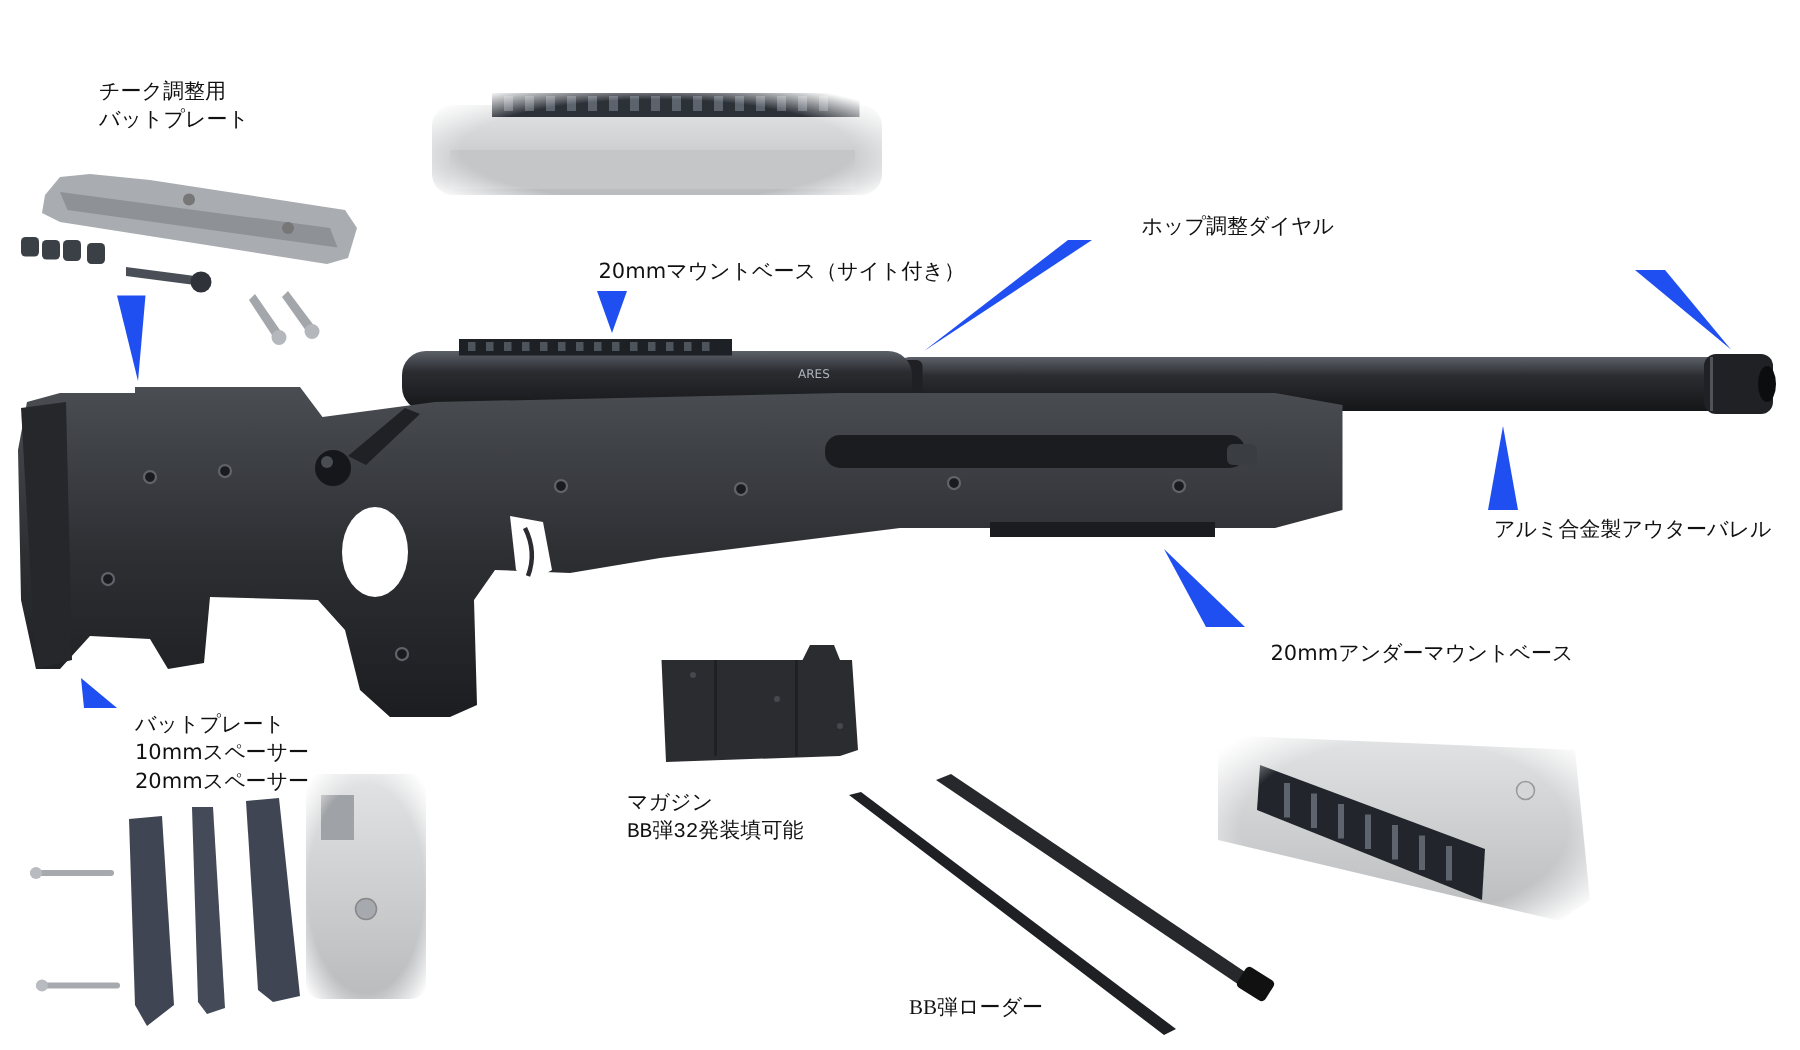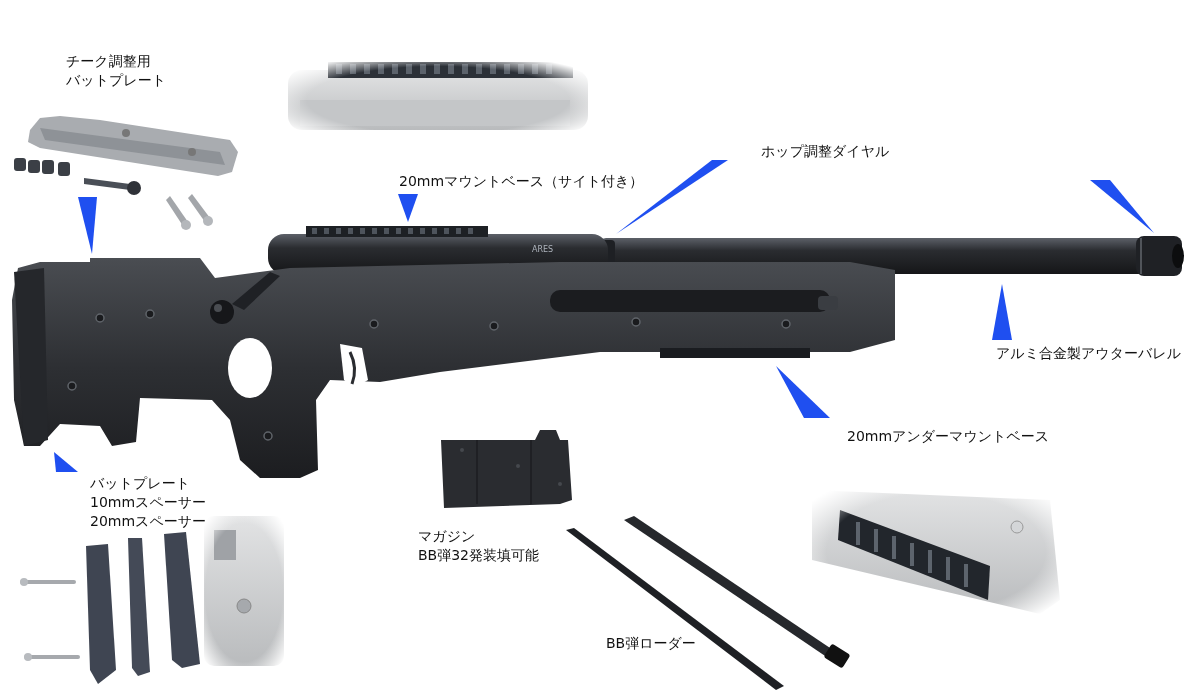--- a/index.html
+++ b/index.html
@@ -223,20 +223,20 @@
 <div class="label" style="left:807px; top:427px;">
   <div>20mmアンダーマウントベース</div>
 </div>
 
 <div class="label" style="left:50px; top:474px;">
   <div>バットプレート</div>
   <div>10mmスペーサー</div>
   <div>20mmスペーサー</div>
 </div>
 
-<div class="label" style="left:378px; top:527px;">
+<div class="label" style="left:378px; top:527px;font-family:Liberation Mono, monospace;">
   <div>マガジン</div>
   <div>BB弾32発装填可能</div>
 </div>
 
-<div class="label" style="left:566px; top:634px;">
+<div class="label" style="left:566px; top:663px;font-family:Liberation Serif, serif;">
   <div>BB弾ローダー</div>
 </div>
 
 </body></html>

